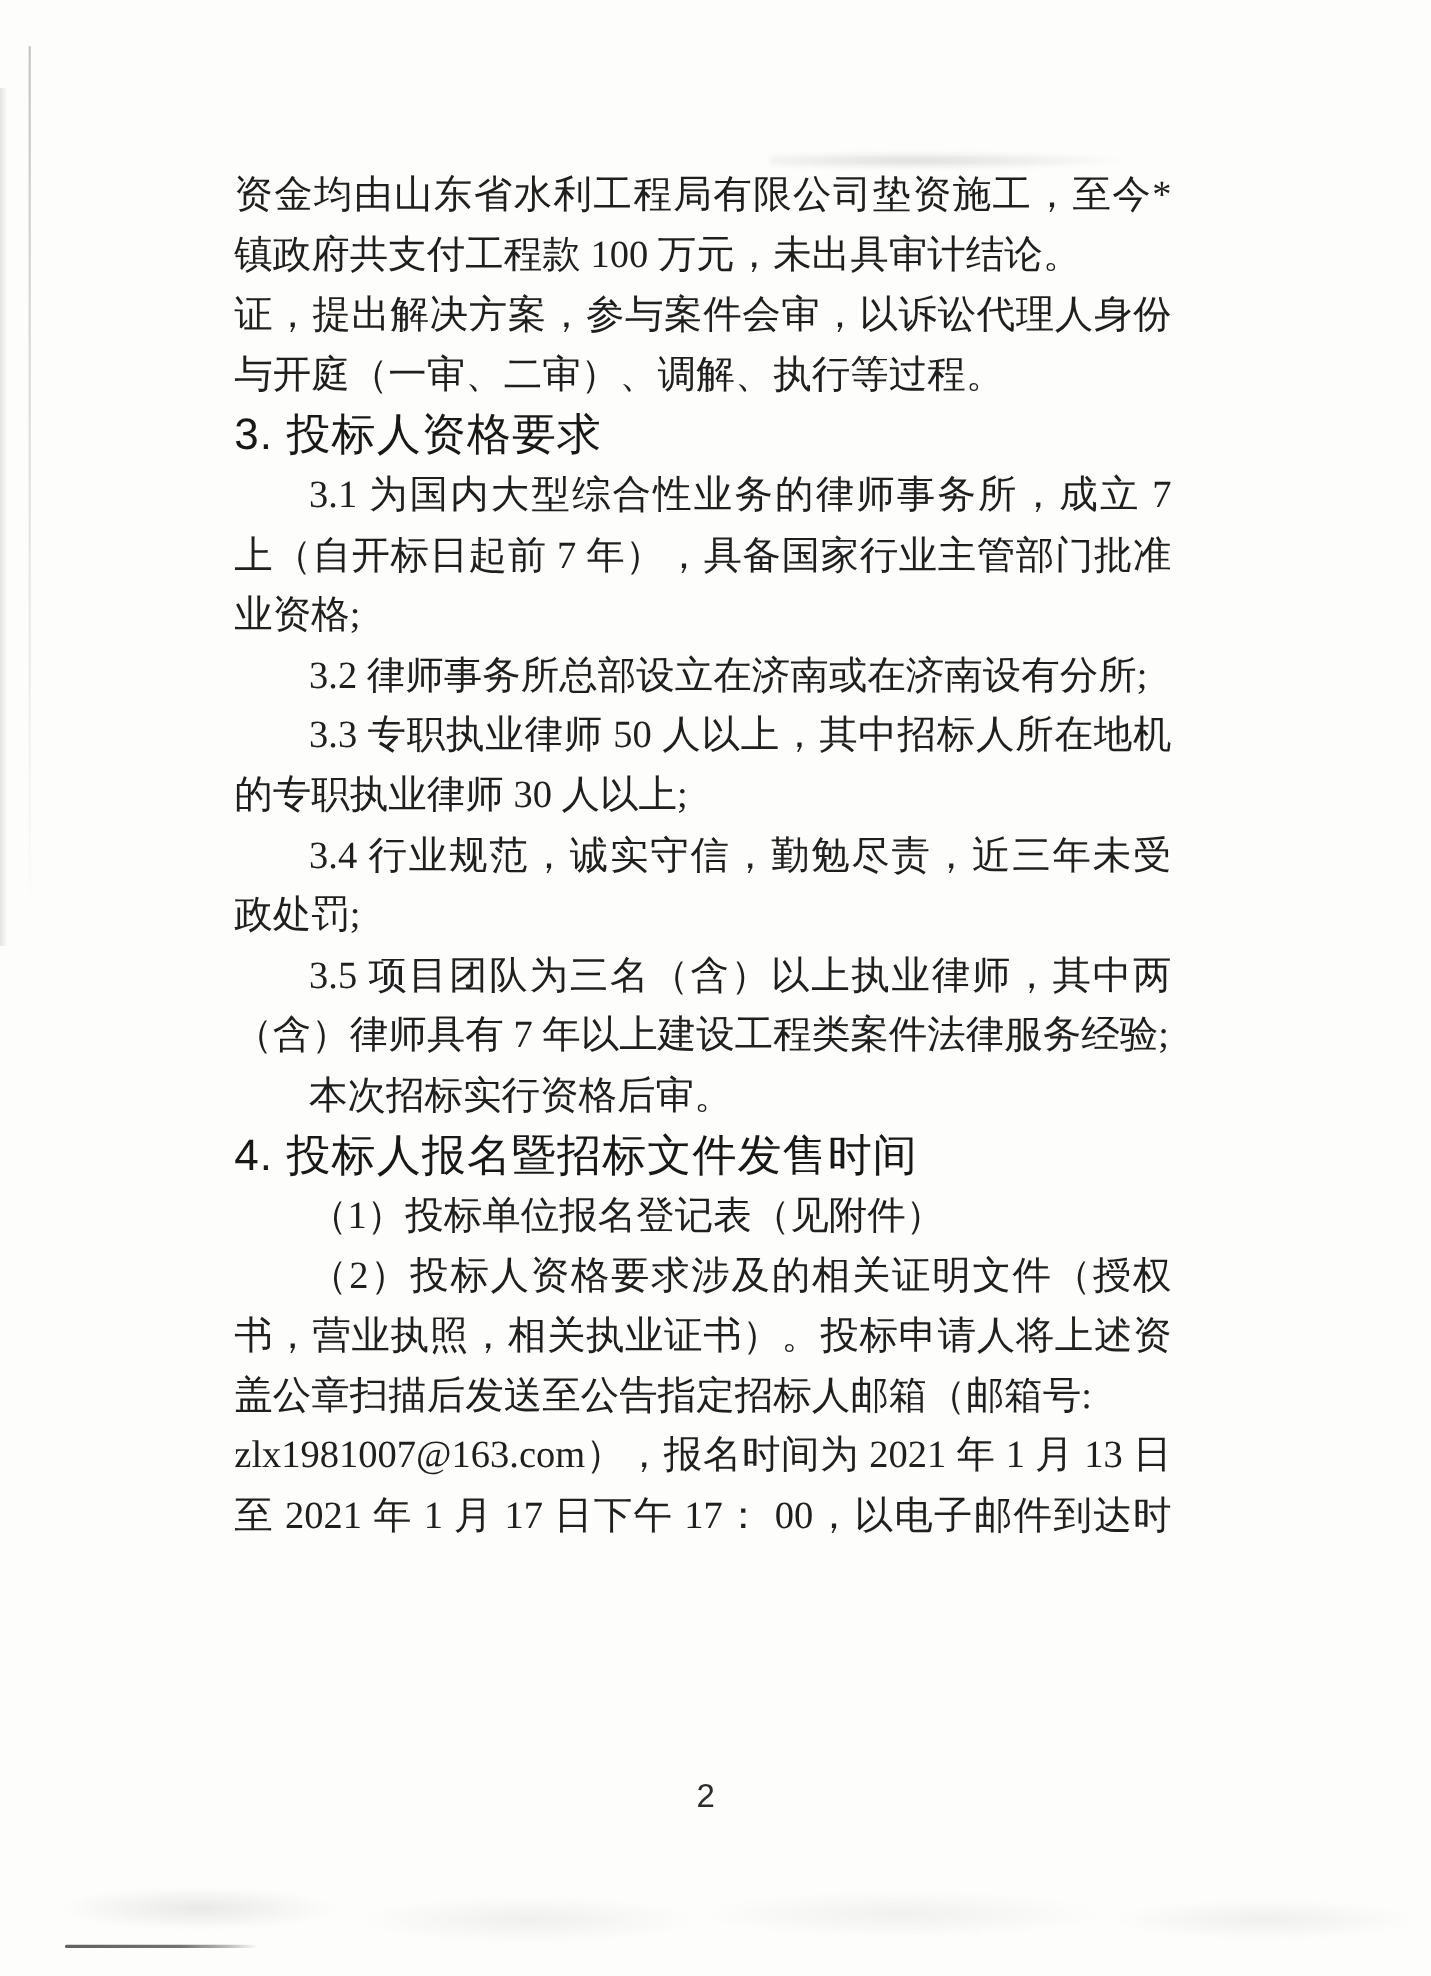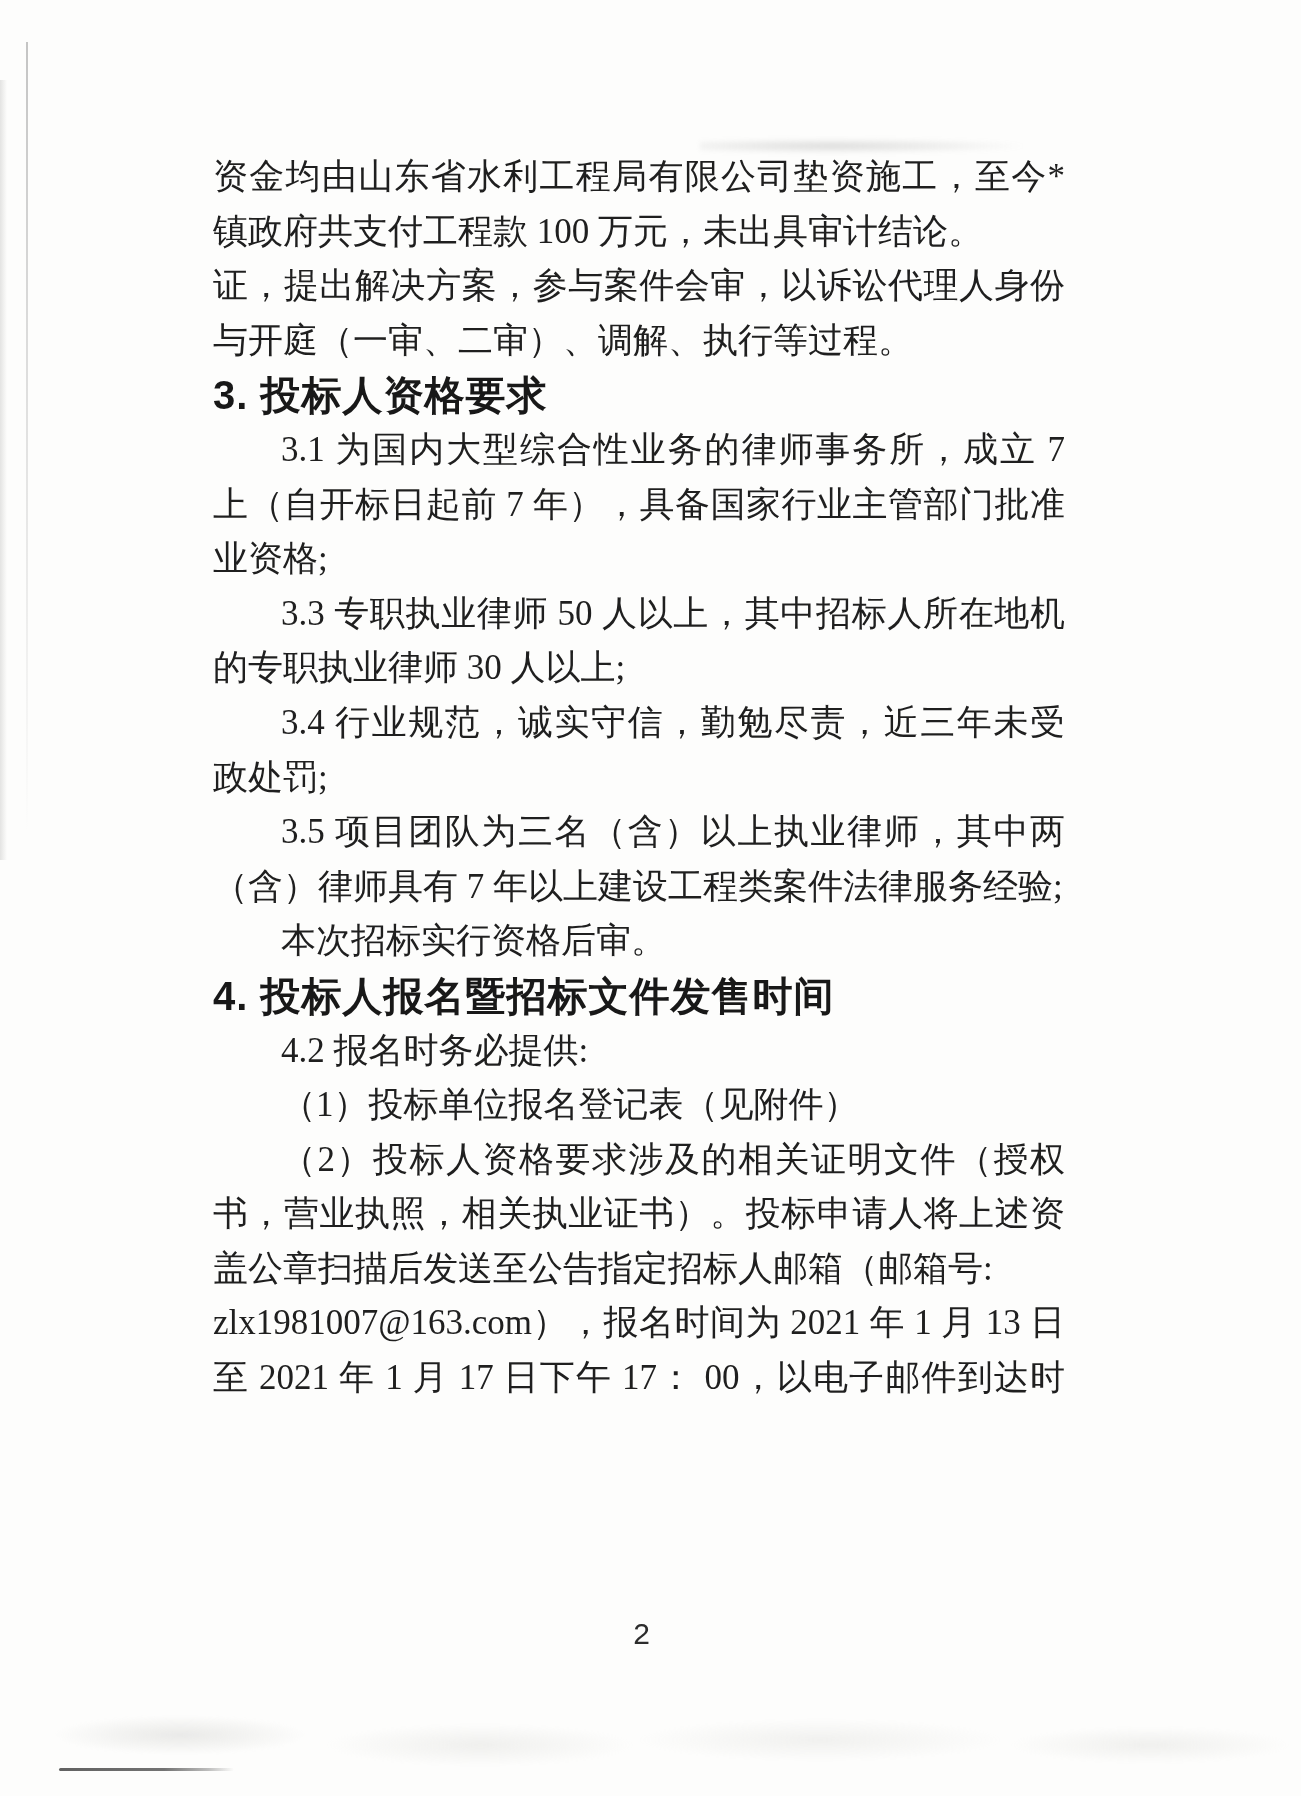--- a/index.html
+++ b/index.html
@@ -81,21 +81,21 @@
   }
   .line.indent { padding-left: 68px; }
   .line.fill {
     white-space: normal;
     text-align: justify;
     text-align-last: justify;
     overflow: hidden;
   }
   .line.heading {
     font-family: "Liberation Sans", "DejaVu Sans", sans-serif;
-    font-weight: 700;
+    font-weight: 400;
     font-size: 40px;
     letter-spacing: 1px;
     color: #181818;
   }
   .page-number {
     position: absolute;
     left: 0; top: 1616px;
     width: 100%;
     text-align: center;
     transform: translateX(-9px);
@@ -117,29 +117,29 @@
 
   <div class="doc-body">
       <div class="line flush fill">资金均由山东省水利工程局有限公司垫资施工，至今*县**</div>
       <div class="line flush">镇政府共支付工程款 100 万元，未出具审计结论。</div>
       <div class="line flush fill">证，提出解决方案，参与案件会审，以诉讼代理人身份参</div>
       <div class="line flush">与开庭（一审、二审）、调解、执行等过程。</div>
       <div class="line heading">3. 投标人资格要求</div>
       <div class="line indent fill">3.1 为国内大型综合性业务的律师事务所，成立 7 年以</div>
       <div class="line flush fill">上（自开标日起前 7 年），具备国家行业主管部门批准的执</div>
       <div class="line flush">业资格;</div>
+      <div class="line indent">3.2 律师事务所总部设立在济南或在济南设有分所;</div>
       <div class="line indent fill">3.3 专职执业律师 50 人以上，其中招标人所在地机构</div>
       <div class="line flush">的专职执业律师 30 人以上;</div>
       <div class="line indent fill">3.4 行业规范，诚实守信，勤勉尽责，近三年未受过行</div>
       <div class="line flush">政处罚;</div>
       <div class="line indent fill">3.5 项目团队为三名（含）以上执业律师，其中两名</div>
       <div class="line flush">（含）律师具有 7 年以上建设工程类案件法律服务经验;</div>
       <div class="line indent">本次招标实行资格后审。</div>
       <div class="line heading">4. 投标人报名暨招标文件发售时间</div>
-      <div class="line indent">4.2 报名时务必提供:</div>
       <div class="line indent">（1）投标单位报名登记表（见附件）</div>
       <div class="line indent fill">（2）投标人资格要求涉及的相关证明文件（授权委托</div>
       <div class="line flush fill">书，营业执照，相关执业证书）。投标申请人将上述资料加</div>
       <div class="line flush">盖公章扫描后发送至公告指定招标人邮箱（邮箱号:</div>
       <div class="line flush fill">zlx1981007@163.com），报名时间为 2021 年 1 月 13 日起</div>
       <div class="line flush fill">至 2021 年 1 月 17 日下午 17： 00，以电子邮件到达时间为</div>
     </div>
 
   <div class="page-number">2</div>
 </div>

